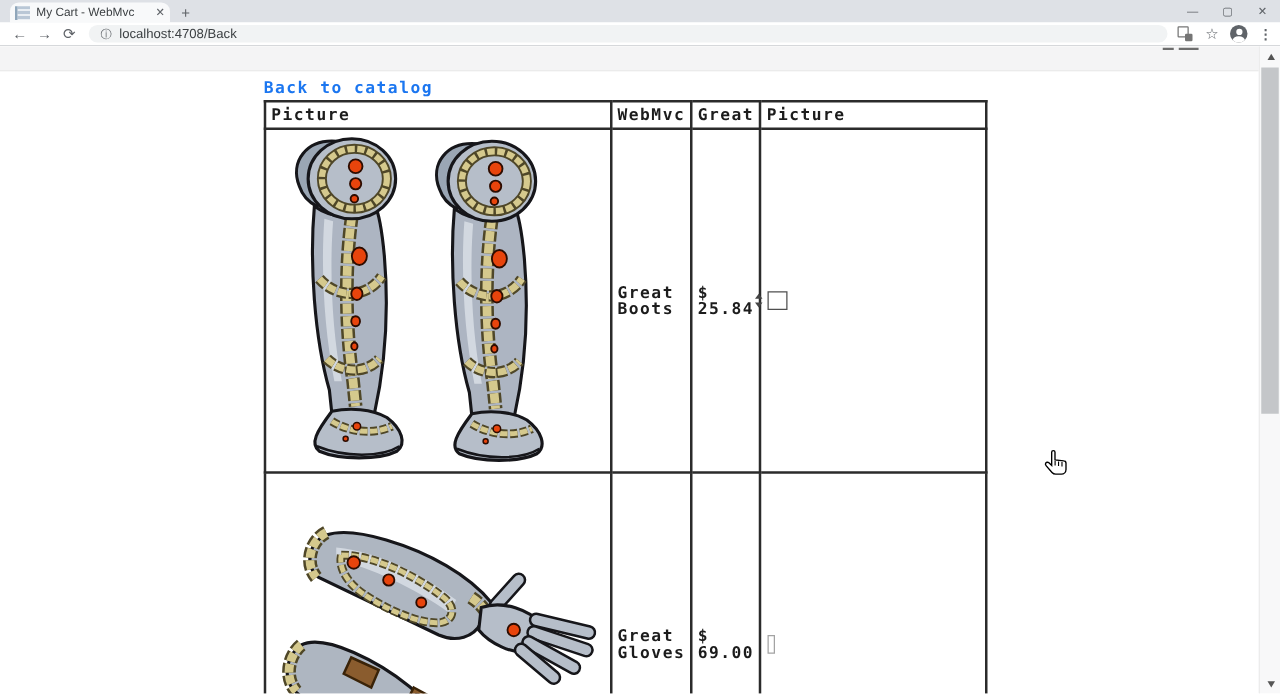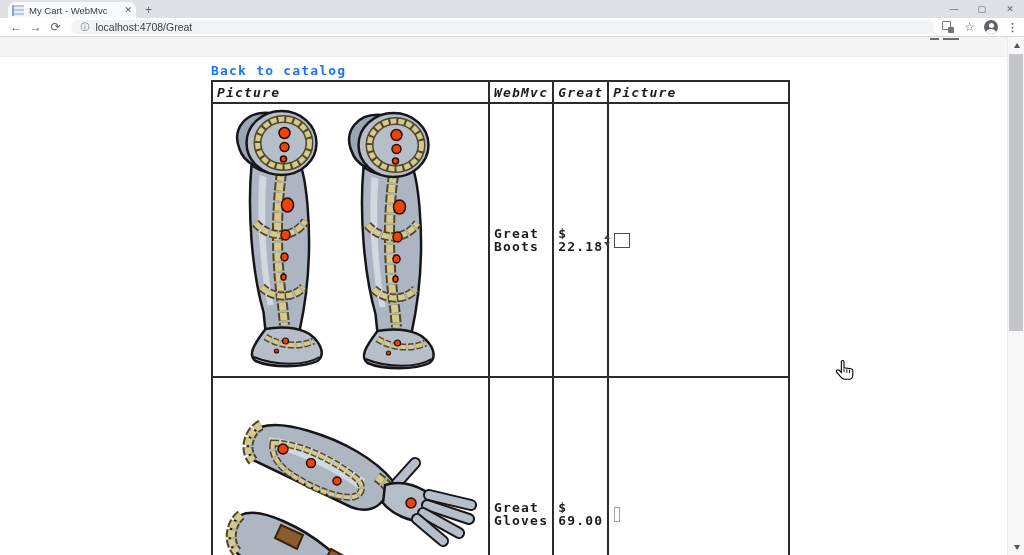--- a/index.html
+++ b/index.html
@@ -42,21 +42,21 @@
   .fragment{position:absolute;left:930px;top:1px;height:5px;display:flex;gap:4px;overflow:hidden;}
   .fragment i{display:block;height:4px;border-top:2px solid #6d6d6d;border-bottom:1px solid #9a9a9a;}
   .fragment .a{width:9px;}  .fragment .b{width:16px;}
 
   .mono{font-family:"DejaVu Sans Mono","Liberation Mono",monospace;font-weight:bold;letter-spacing:1.2px;}
   .backlink{position:absolute;left:211px;top:26px;font-size:13px;color:#1b76f0;cursor:pointer;}
 
   .cart{position:absolute;left:211px;top:43px;border-collapse:collapse;table-layout:fixed;}
   .cart td,.cart th{border:2px solid #2b2b2b;font-size:13px;color:#1c1c1c;
                     padding:1px 4px;vertical-align:middle;text-align:left;line-height:13px;}
-  .cart th{height:18px;font-style:italic;}
+  .cart th{height:18px;}
   .c-pic{width:277px;} .c-prod{width:58px;} .c-price{width:42px;} .c-qty{width:181px;}
   .rowtall{height:222px;margin-left:36px;}
   .piccell{text-align:center;vertical-align:top;padding:2px 0 0 0;}
   .qtywrap{position:relative;width:179px;height:19px;margin-left:1px;}
   .qtyinput{position:absolute;left:0;top:0;width:100%;height:100%;box-sizing:border-box;
             font-family:"DejaVu Sans Mono","Liberation Mono",monospace;font-weight:bold;
             font-size:13px;padding:0 12px 0 2px;border:1px solid #4f4f4f;border-radius:0;background:#fff;color:#1c1c1c;}
   .qtyinput.light{border-color:#a3a3a3;padding-right:2px;}
   .spin{position:absolute;right:2px;top:2px;bottom:2px;width:11px;display:flex;flex-direction:column;
         align-items:center;justify-content:center;gap:3px;}
@@ -91,21 +91,21 @@
       <span class="winbtn">✕</span>
     </div>
   </div>
 
   <div class="toolbar">
     <span class="navbtn back">←</span>
     <span class="navbtn">→</span>
     <span class="navbtn">⟳</span>
     <div class="omnibox">
       <span class="info-ic">ⓘ</span>
-      <span class="url">localhost:4708/Great</span>
+      <span class="url">localhost:4708/Back</span>
     </div>
     <div class="tbicons">
       <span class="ticon"></span>
       <span class="star">☆</span>
       <span class="avatar">
           <span class="hd"></span>
           <span class="bd"></span>
         </span>
       <span class="dots">⋮</span>
     </div>
@@ -167,21 +167,21 @@
                 <path d="M42,232 C58,242 78,242 90,236" fill="none" stroke="#d5c98d" stroke-width="4" stroke-dasharray="6 2"></path>
                 <circle cx="62" cy="236" r="3" fill="#e8440c" stroke="#2d0c00" stroke-width="1.2"></circle>
                 <circle cx="53" cy="246" r="2" fill="#e8440c" stroke="#2d0c00" stroke-width="1.2"></circle>
               </g>
             </defs>
             <use href="#boot"></use>
             <use href="#boot" x="112" y="2"></use>
           </svg>
         </td>
         <td>Great Boots</td>
-        <td>$ 22.18</td>
+        <td>$ 25.84</td>
         <td>
           <span class="qtywrap">
             <input class="qtyinput" type="text" value="24" style="">
             <span class="spin">
                   <i class="up"></i>
                   <i class="dn"></i>
                 </span>
           </span>
         </td>
       </tr>

